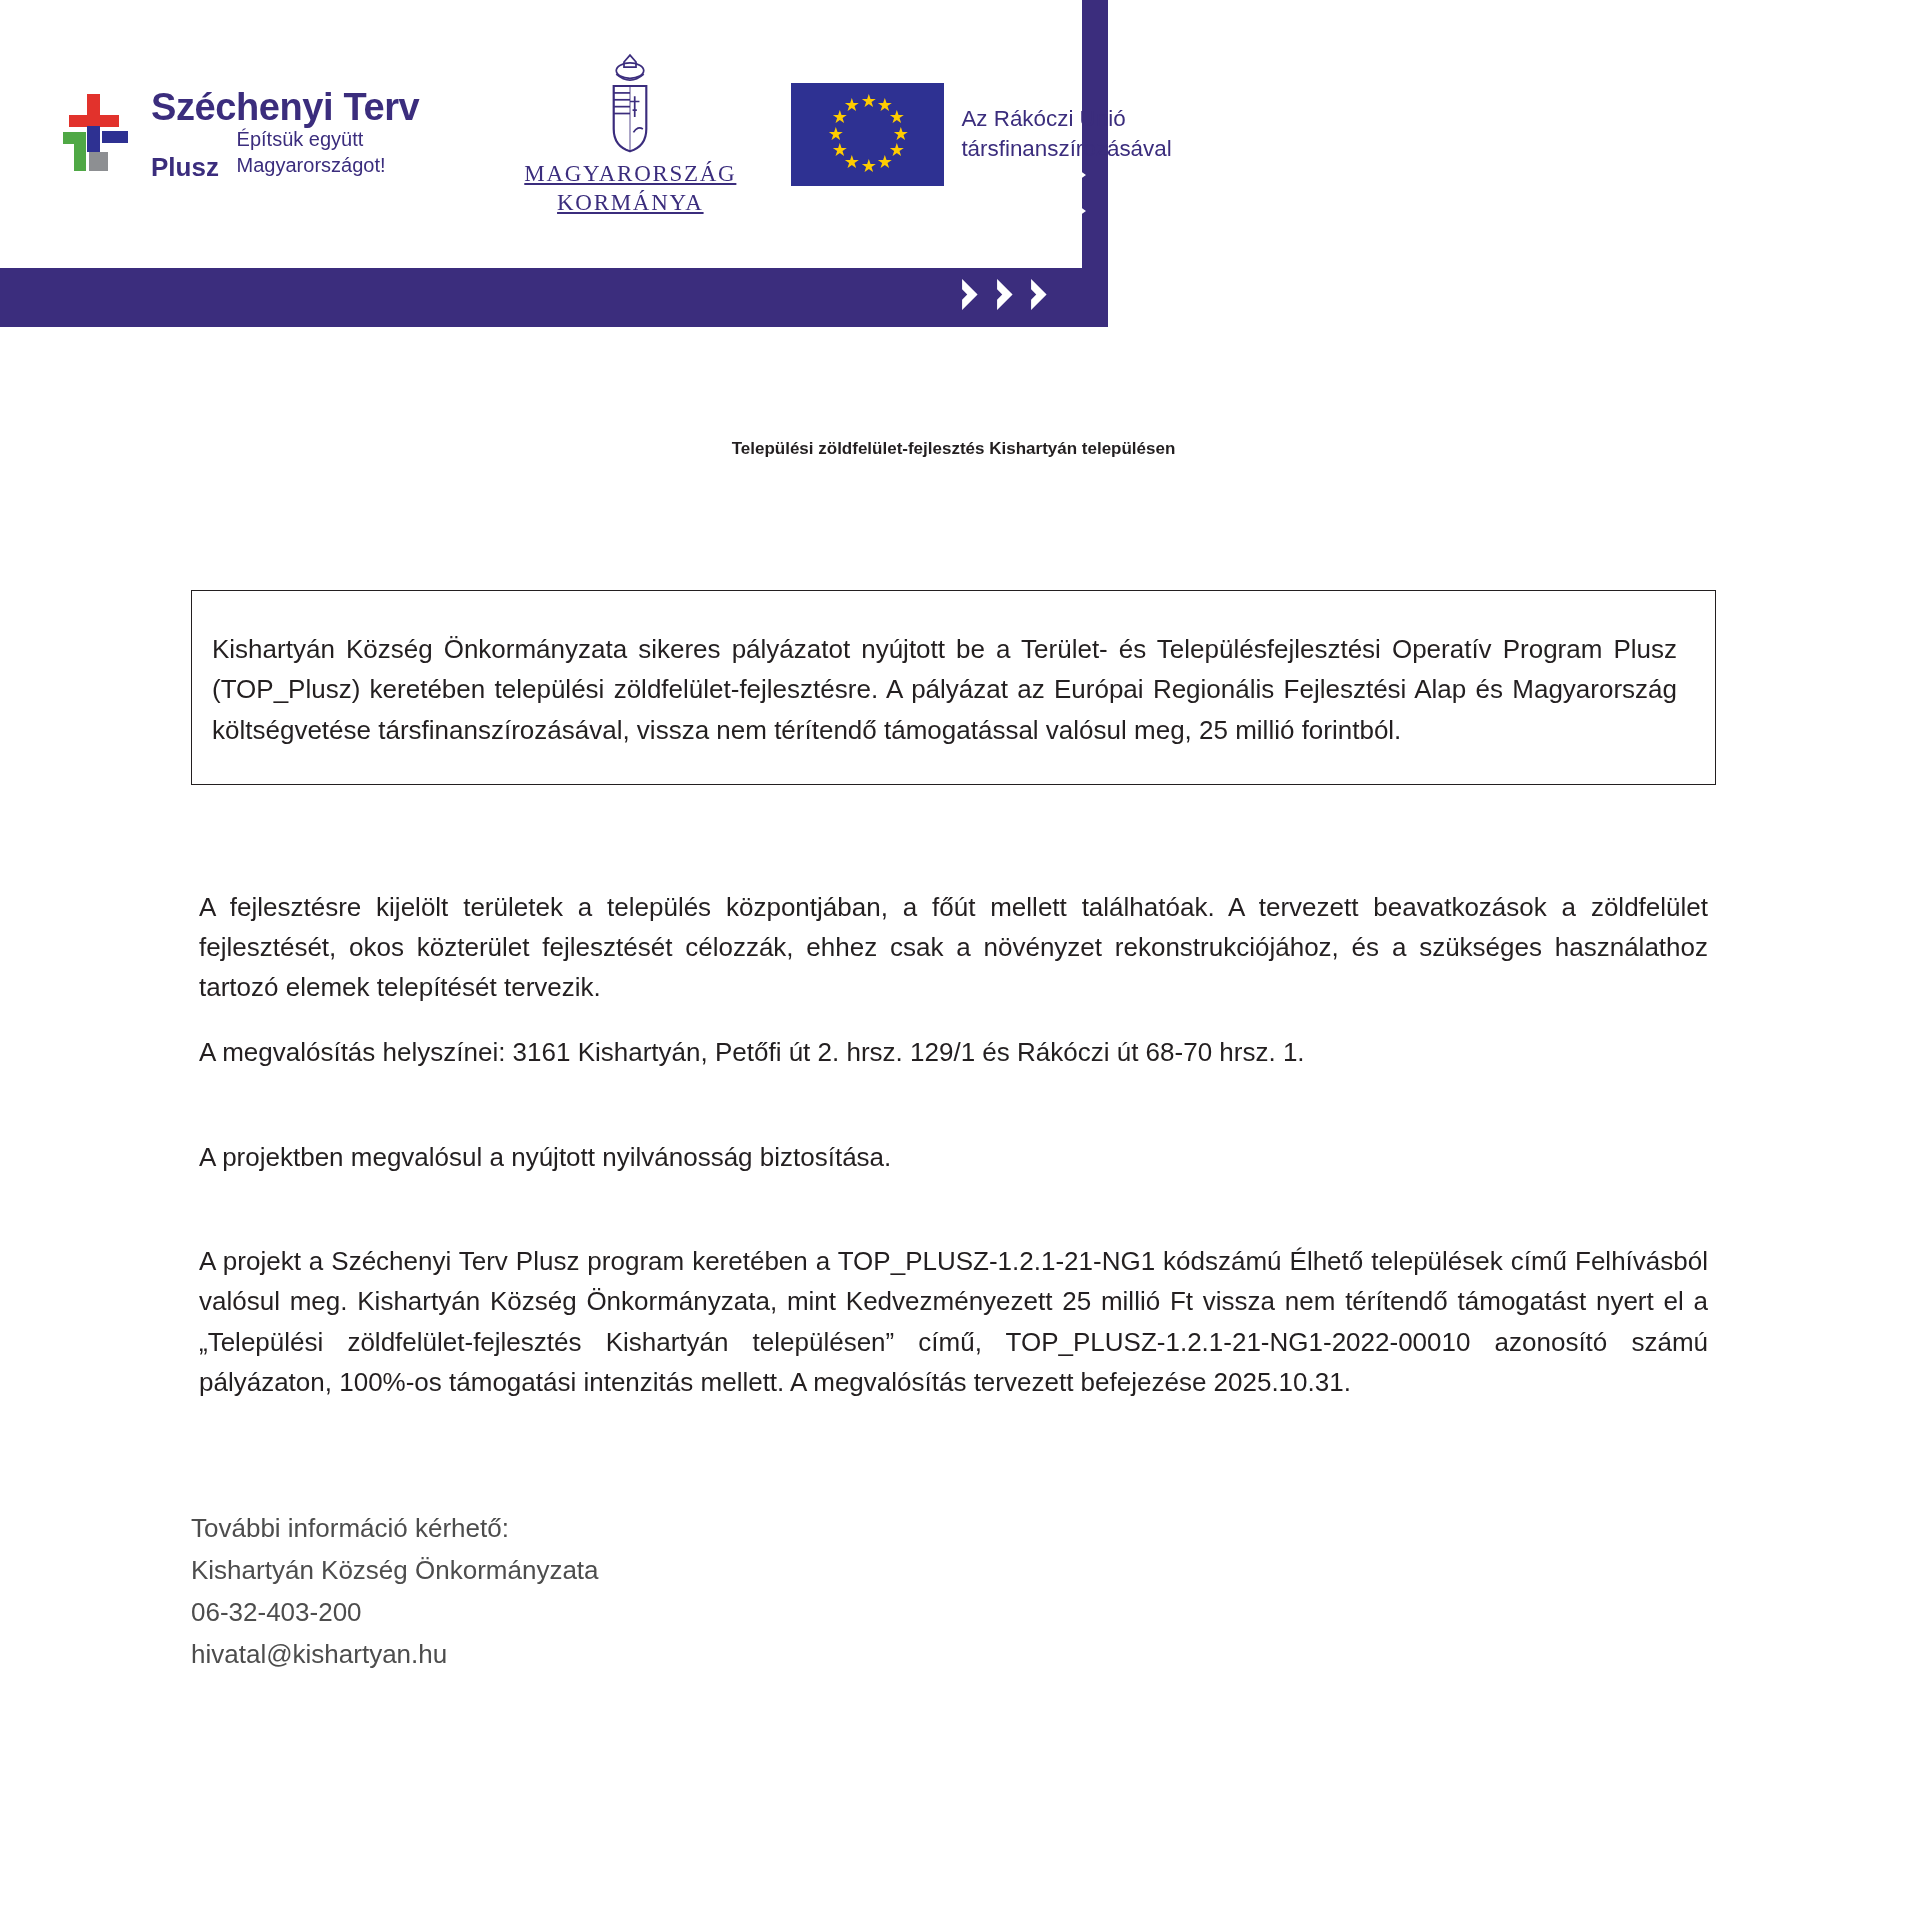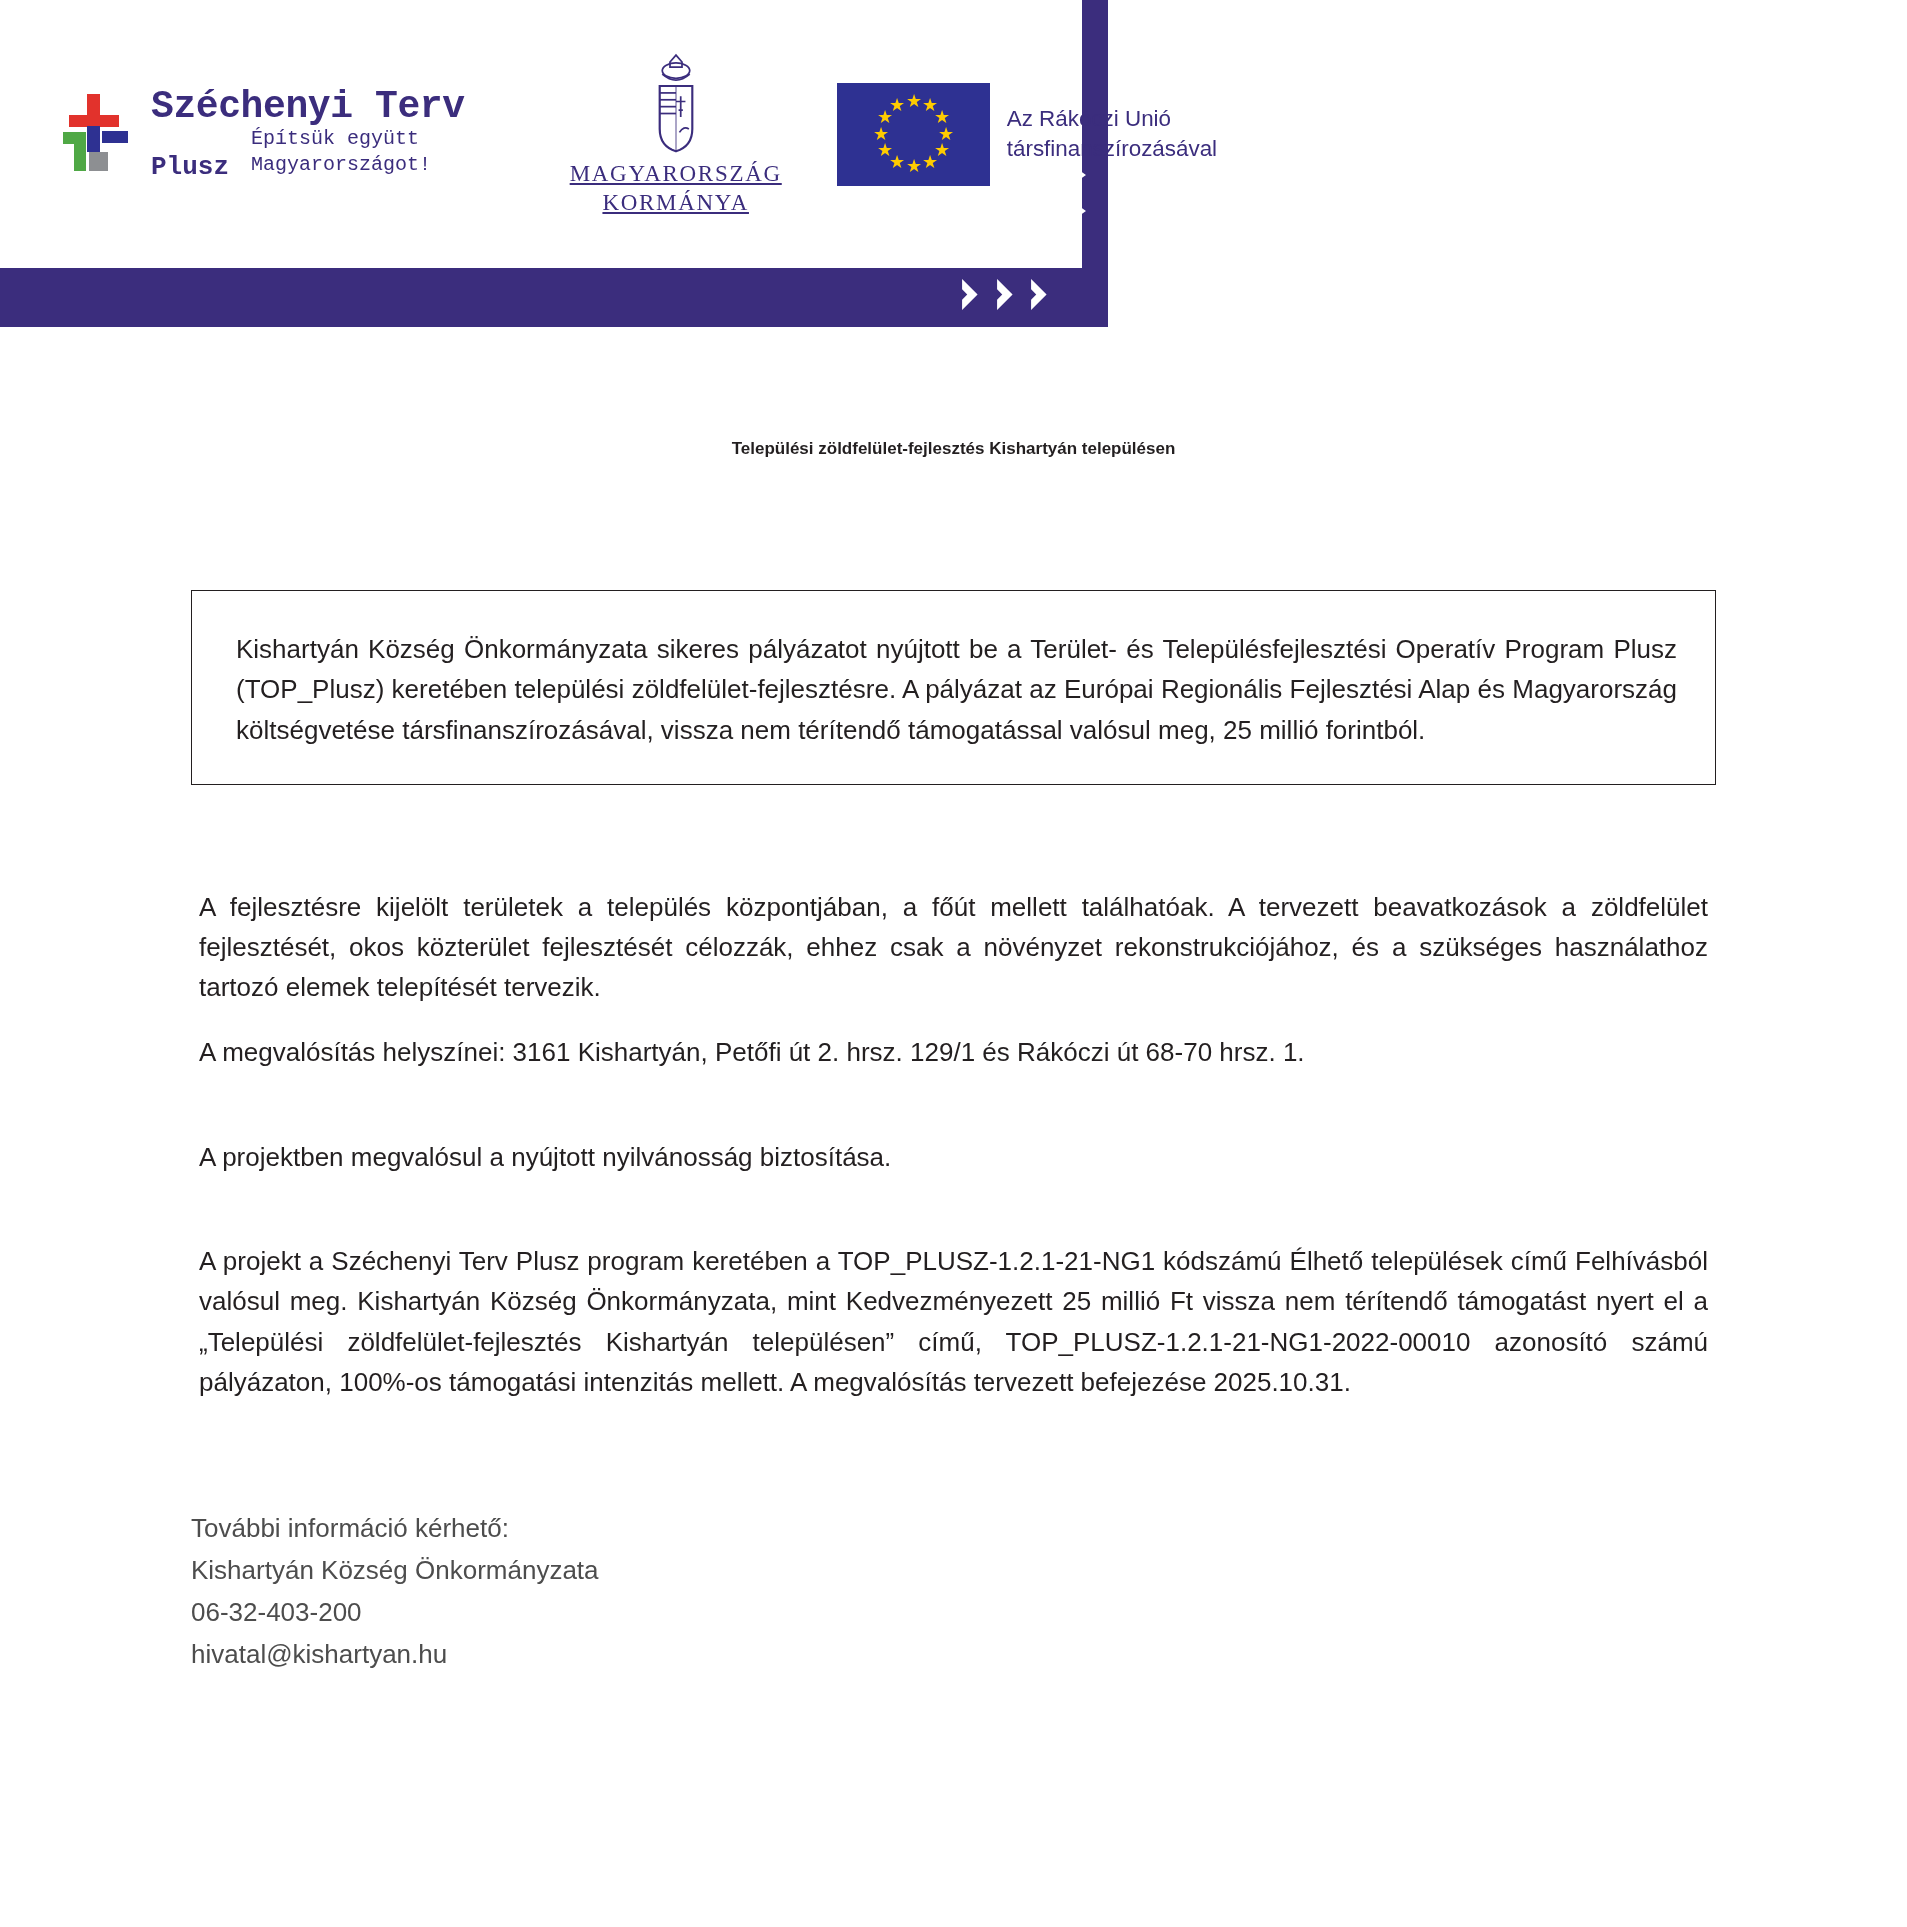--- a/index.html
+++ b/index.html
@@ -47,21 +47,20 @@
     height: 268px;
     display: flex;
     align-items: center;
   }
 
   
   .szt-logo {
     display: flex;
     align-items: center;
     margin-left: 53px;
-    font-family: Liberation Mono, monospace;
   }
   .szt-mark {
     width: 79px;
     height: 83px;
     position: relative;
     margin-right: 19px;
   }
   .szt-mark i {
     position: absolute;
     display: block;
@@ -181,21 +180,21 @@
     text-align: center;
     font-size: 17px;
     font-weight: bold;
     color: #231f20;
     margin-top: 112px;
   }
 
   .highlight-box {
     border: 1.7px solid #231f20;
     margin-top: 131px;
-    padding: 38px 38px 34px 44px;
+    padding: 38px 38px 34px 20px;
   }
   .highlight-box p {
     margin: 0;
     font-size: 26px;
     line-height: 1.55;
     text-align: justify;
     color: #231f20;
   }
 
   .para {

